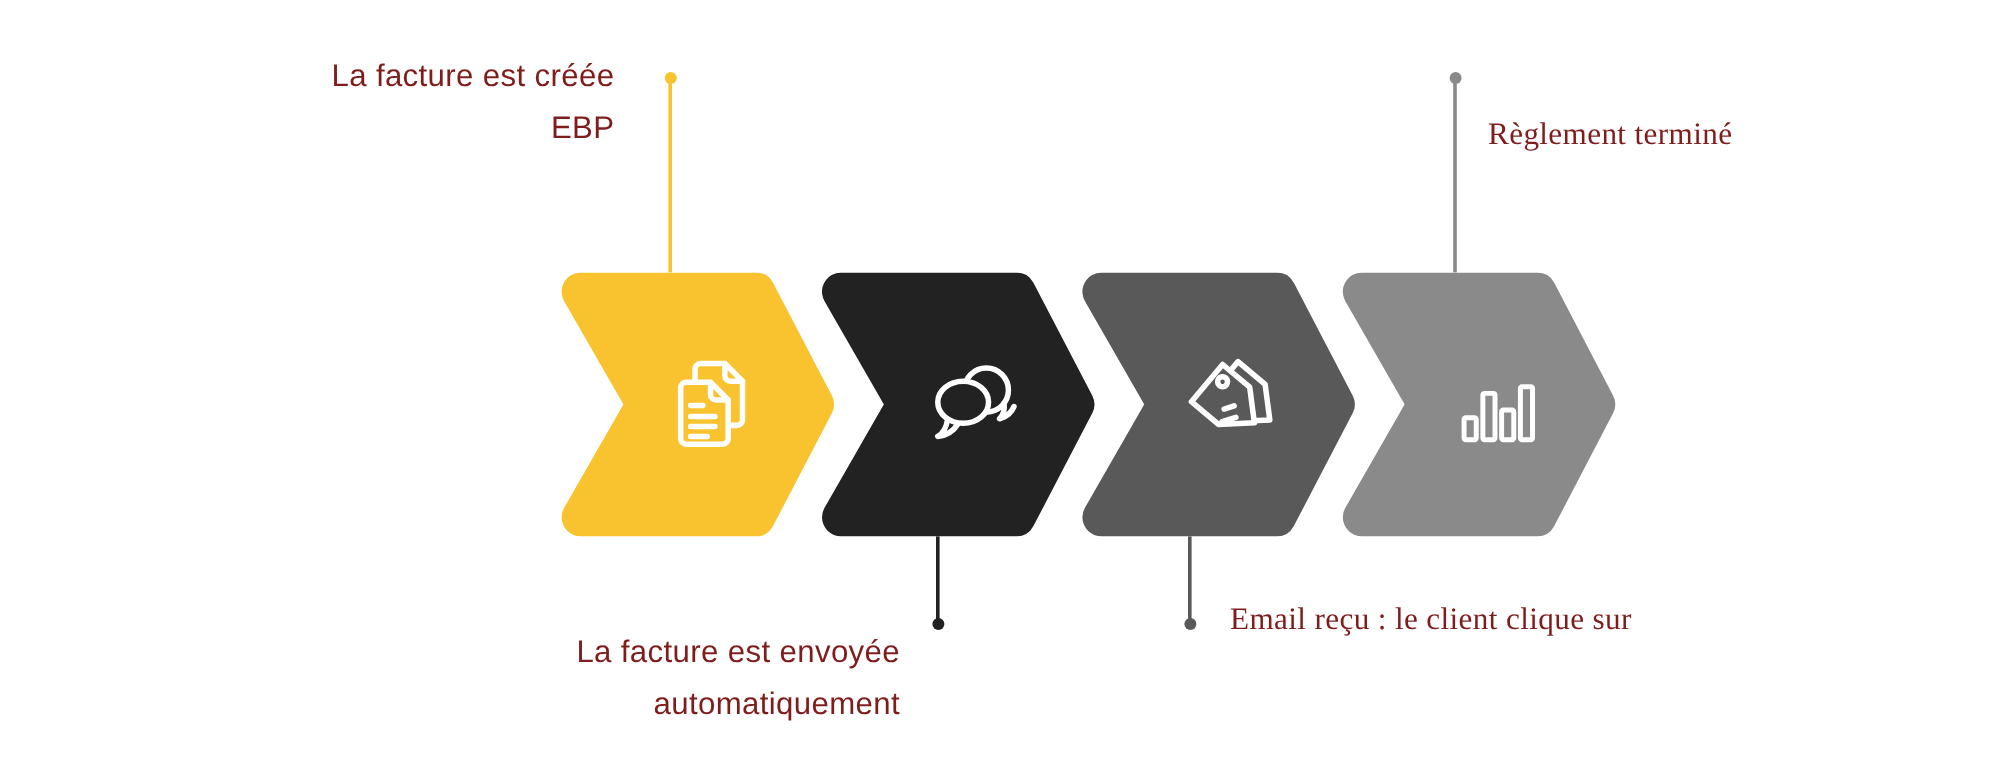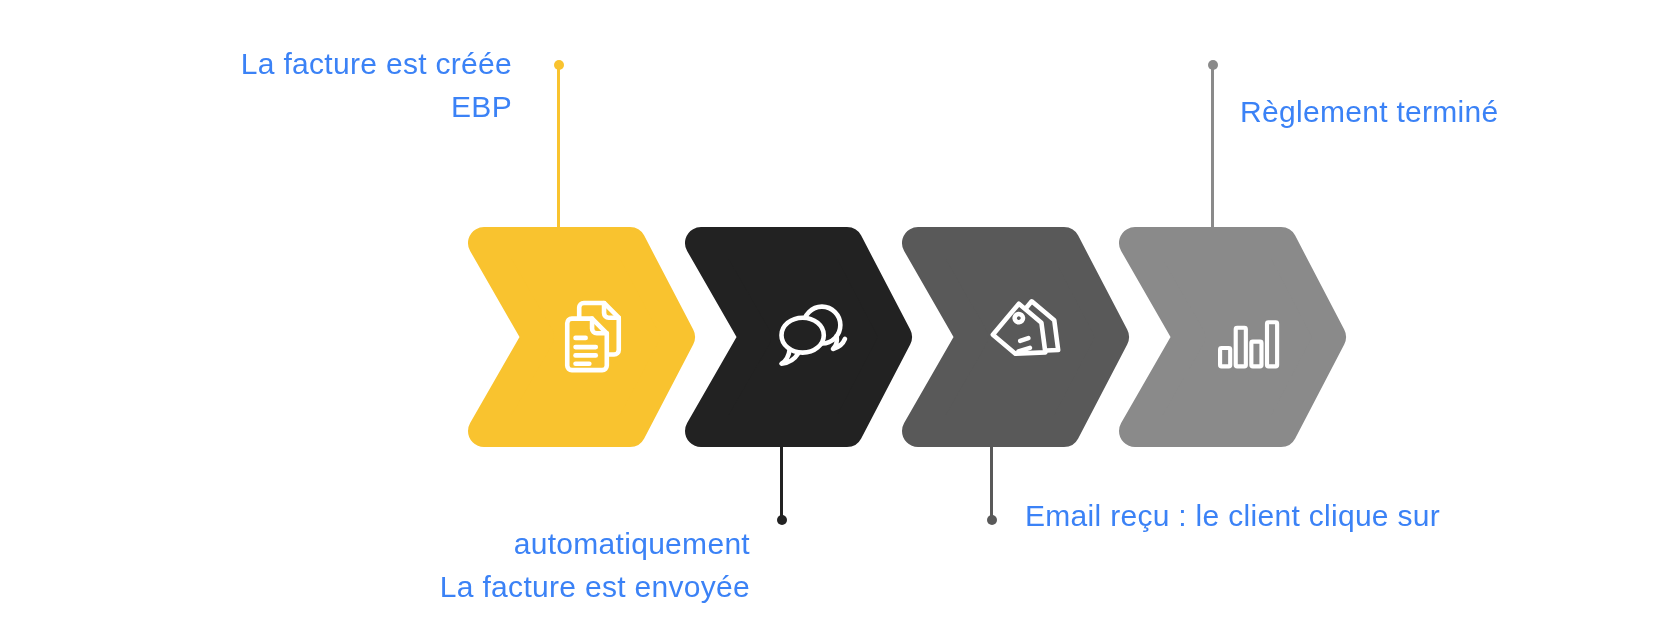--- a/index.html
+++ b/index.html
@@ -4,37 +4,37 @@
 <style>
   html,body{margin:0;padding:0;background:#ffffff;}
   body{width:1664px;height:644px;font-family:"Liberation Sans",sans-serif;}
   .canvas{position:relative;width:1664px;height:644px;background:#ffffff;overflow:hidden;}
   .chev{position:absolute;top:227px;width:236px;height:220px;}
   .icon{position:absolute;top:291px;width:92px;height:92px;}
   .connector{position:absolute;width:3px;}
   .dot{position:absolute;left:-3.5px;width:10px;height:10px;border-radius:50%;}
   .dot-top{top:-6px;}
   .dot-bottom{bottom:-6px;}
-  .label{position:absolute;font-size:30px;line-height:43px;color:#3b82f6;letter-spacing:0.3px;}
+  .label{position:absolute;font-size:26px;line-height:43px;color:#7f1d1d;letter-spacing:0.3px;}
   .align-right{text-align:right;}
-  .align-left{text-align:left;}
+  .align-left{text-align:left;font-family:Liberation Serif, serif;}
 </style>
 </head>
 <body>
 
 <div class="canvas">
 
   <div class="label align-right" style="right:1152px;top:42px;">
     <div>La facture est créée</div>
     <div>EBP</div>
   </div>
 
   <div class="label align-right" style="right:914px;top:522px;">
+    <div>La facture est envoyée</div>
     <div>automatiquement</div>
-    <div>La facture est envoyée</div>
   </div>
 
   <div class="label align-left" style="left:1025px;top:494px;">
     <div>Email reçu : le client clique sur</div>
   </div>
 
   <div class="label align-left" style="left:1240px;top:90px;">
     <div>Règlement terminé</div>
   </div>
 

